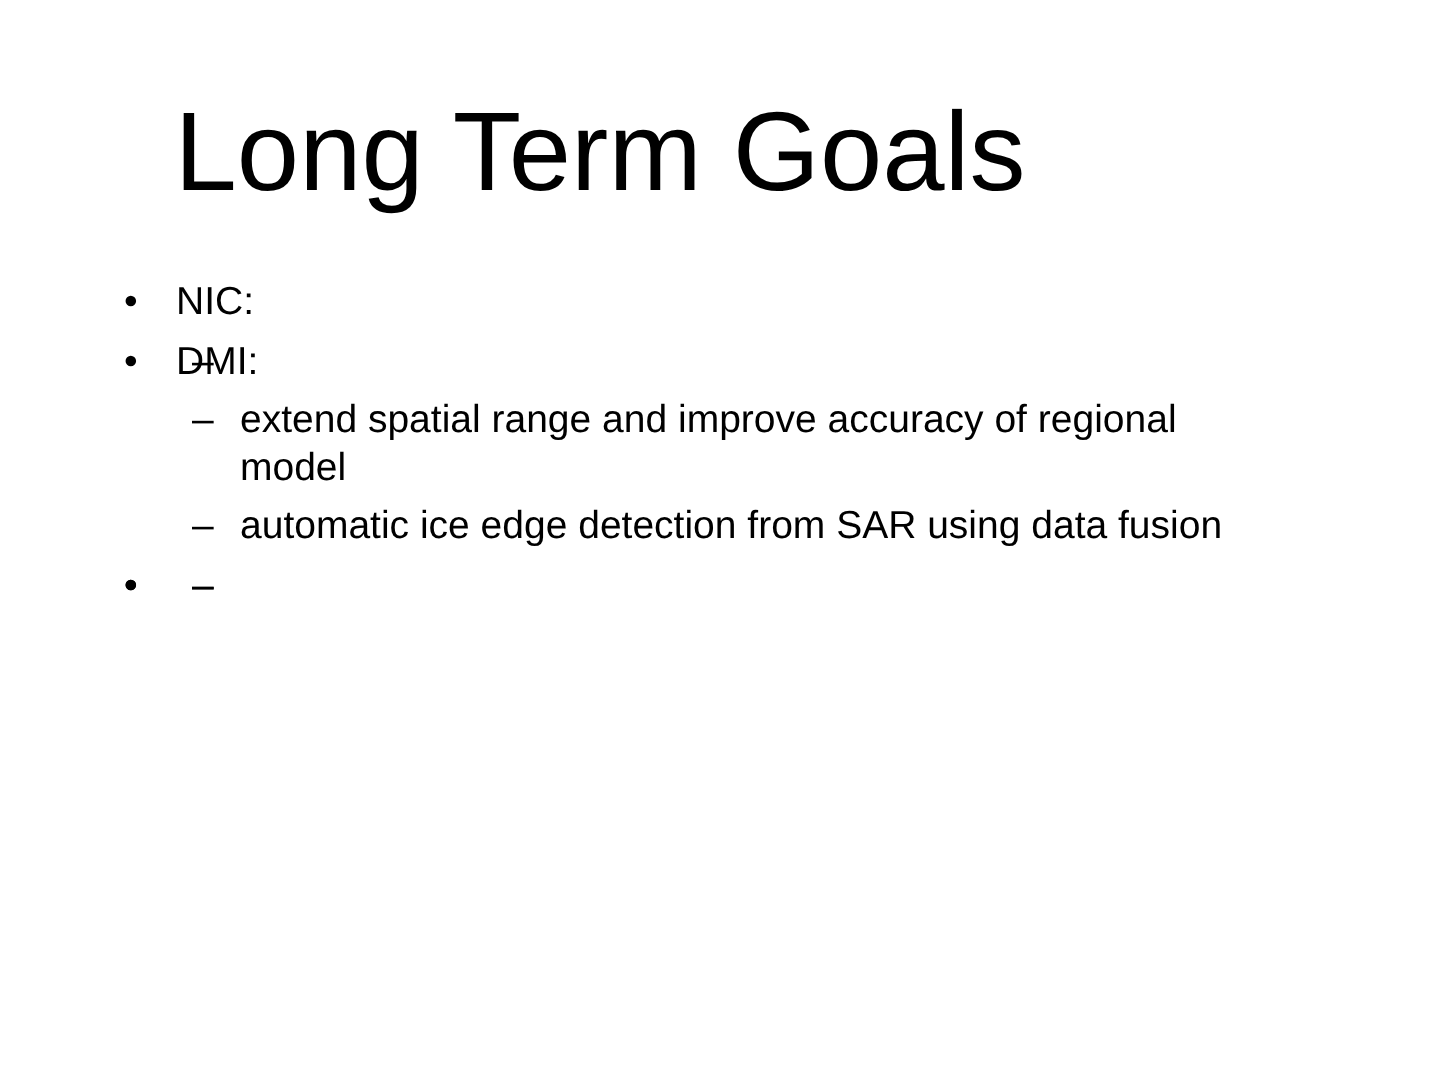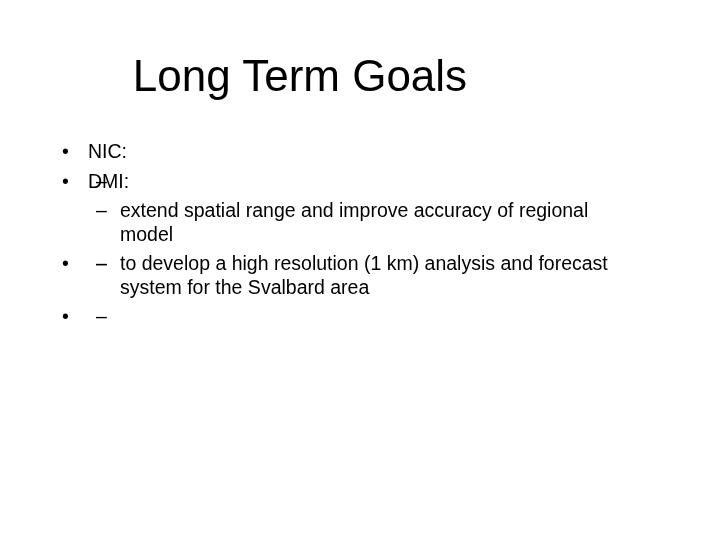--- a/index.html
+++ b/index.html
@@ -1,19 +1,19 @@
 <!DOCTYPE html>
 <html><head>
 <meta charset="utf-8">
 <style>
   html, body { margin: 0; padding: 0; background: #ffffff; }
   body { width: 720px; height: 540px; position: relative; overflow: hidden;
          font-family: "Liberation Sans", sans-serif; color: #000; }
   .title { position: absolute; left: 0; top: 48px; width: 600px; text-align: center;
-           font-size: 44px; line-height: 56px; }
+           font-size: 56px; line-height: 56px; }
   .content { position: absolute; left: 58px; top: 140px; width: 610px; }
   .l1 { position: relative; padding-left: 30px; font-size: 19.5px; line-height: 23.5px; margin-bottom: 6px; }
   .l1 .bullet { position: absolute; left: 4px; top: 0; }
   .l2 { position: relative; padding-left: 62px; font-size: 19.5px; line-height: 23.5px; margin-bottom: 6px; }
   .l2 .dash { position: absolute; left: 38px; top: 0; }
 </style>
 </head>
 <body>
 
 <div class="title">Long Term Goals</div>
@@ -30,28 +30,28 @@
   <div class="l1">
     <span class="bullet">•</span>
     <span>DMI:</span>
   </div>
   <div class="l2" style="width:500px;">
     <span class="dash">–</span>
     <span>extend spatial range and improve accuracy of regional model</span>
   </div>
   <div class="l2" style="width:560px;">
     <span class="dash">–</span>
+    <span>automatic ice edge detection from SAR using data fusion</span>
   </div>
 
   <div class="l1">
     <span class="bullet">•</span>
   </div>
   <div class="l2" style="width:520px;">
     <span class="dash">–</span>
-    <span>to develop a high resolution (1 km) analysis and forecast system for the Svalbard area</span>
   </div>
 
   <div class="l1">
     <span class="bullet">•</span>
   </div>
   <div class="l2" style="width:540px;">
     <span class="dash">–</span>
   </div>
 </div>
 

